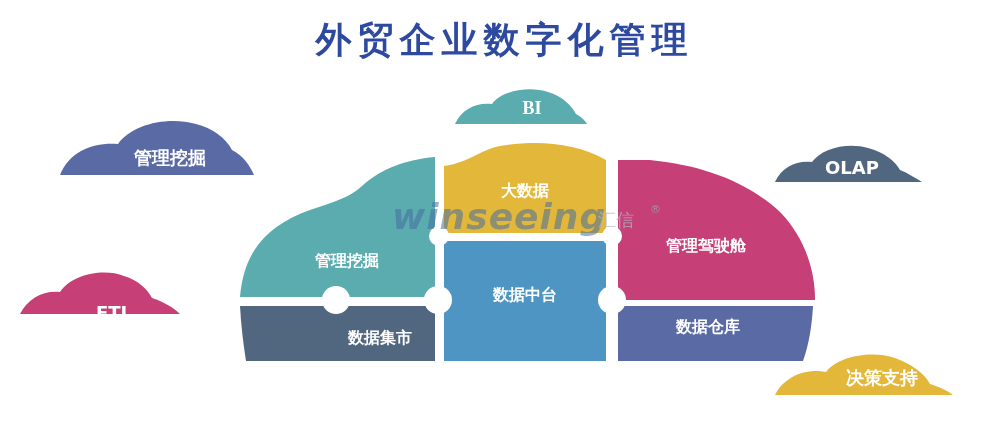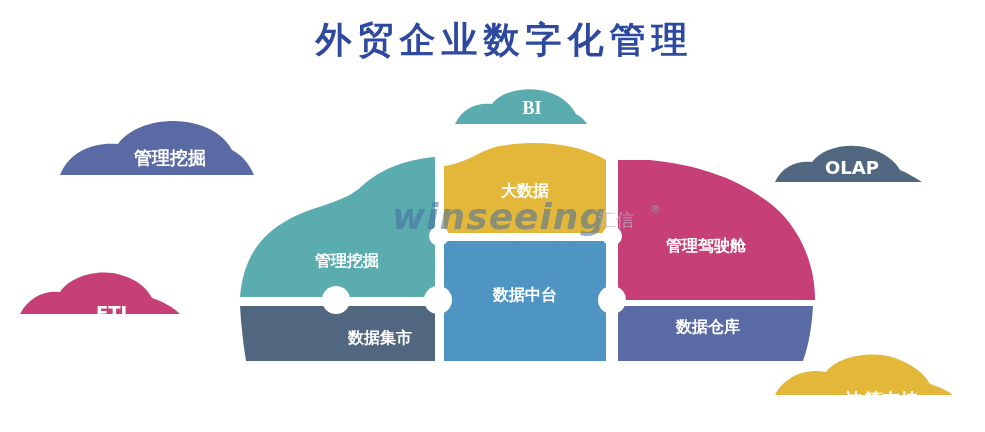--- a/index.html
+++ b/index.html
@@ -51,20 +51,20 @@
 </svg>
 
 <div class="wm">winseeing</div>
 <div class="wm-cn">汇信</div>
 <div class="wm-r">®</div>
 
 <div class="lbl sm" style="left:170px; top:158px;">管理挖掘</div>
 <div class="lbl sm" style="left:532px; top:108px;font-family:Liberation Serif, serif;">BI</div>
 <div class="lbl sm" style="left:852px; top:167px;">OLAP</div>
 <div class="lbl sm" style="left:114px; top:312px;">ETL</div>
-<div class="lbl sm" style="left:882px; top:400px;text-decoration:underline;">决策支持</div>
+<div class="lbl sm" style="left:882px; top:378px;">决策支持</div>
 
 <div class="lbl" style="left:347px; top:261px;">管理挖掘</div>
 <div class="lbl" style="left:346px; top:338px;margin-left:34px;">数据集市</div>
 <div class="lbl" style="left:525px; top:191px;">大数据</div>
 <div class="lbl" style="left:525px; top:295px;text-align:center;">数据中台</div>
 <div class="lbl" style="left:706px; top:246px;text-align:right;">管理驾驶舱</div>
 <div class="lbl" style="left:708px; top:327px;">数据仓库</div>
 
 </body></html>

